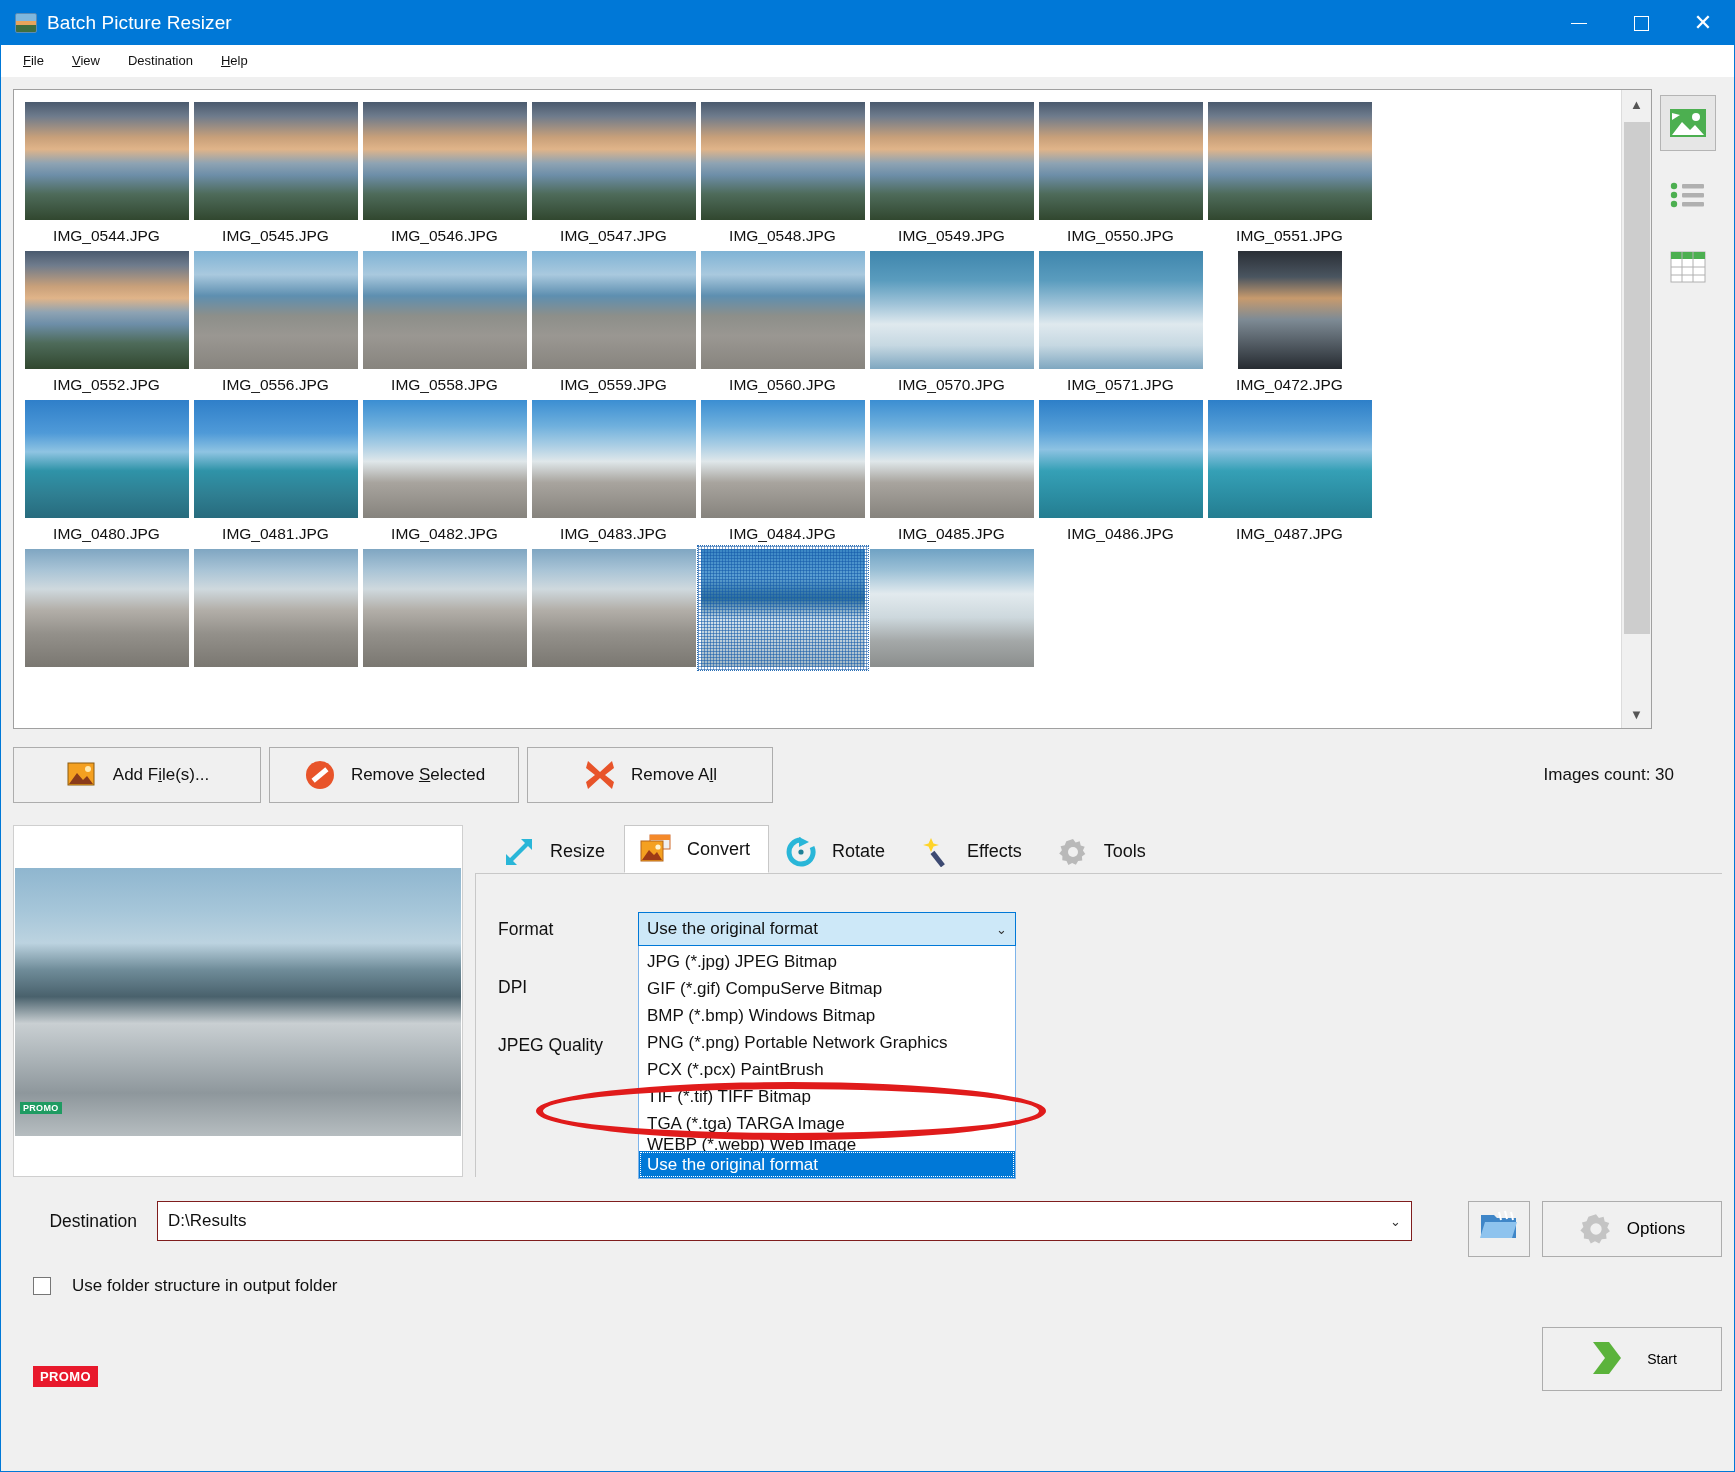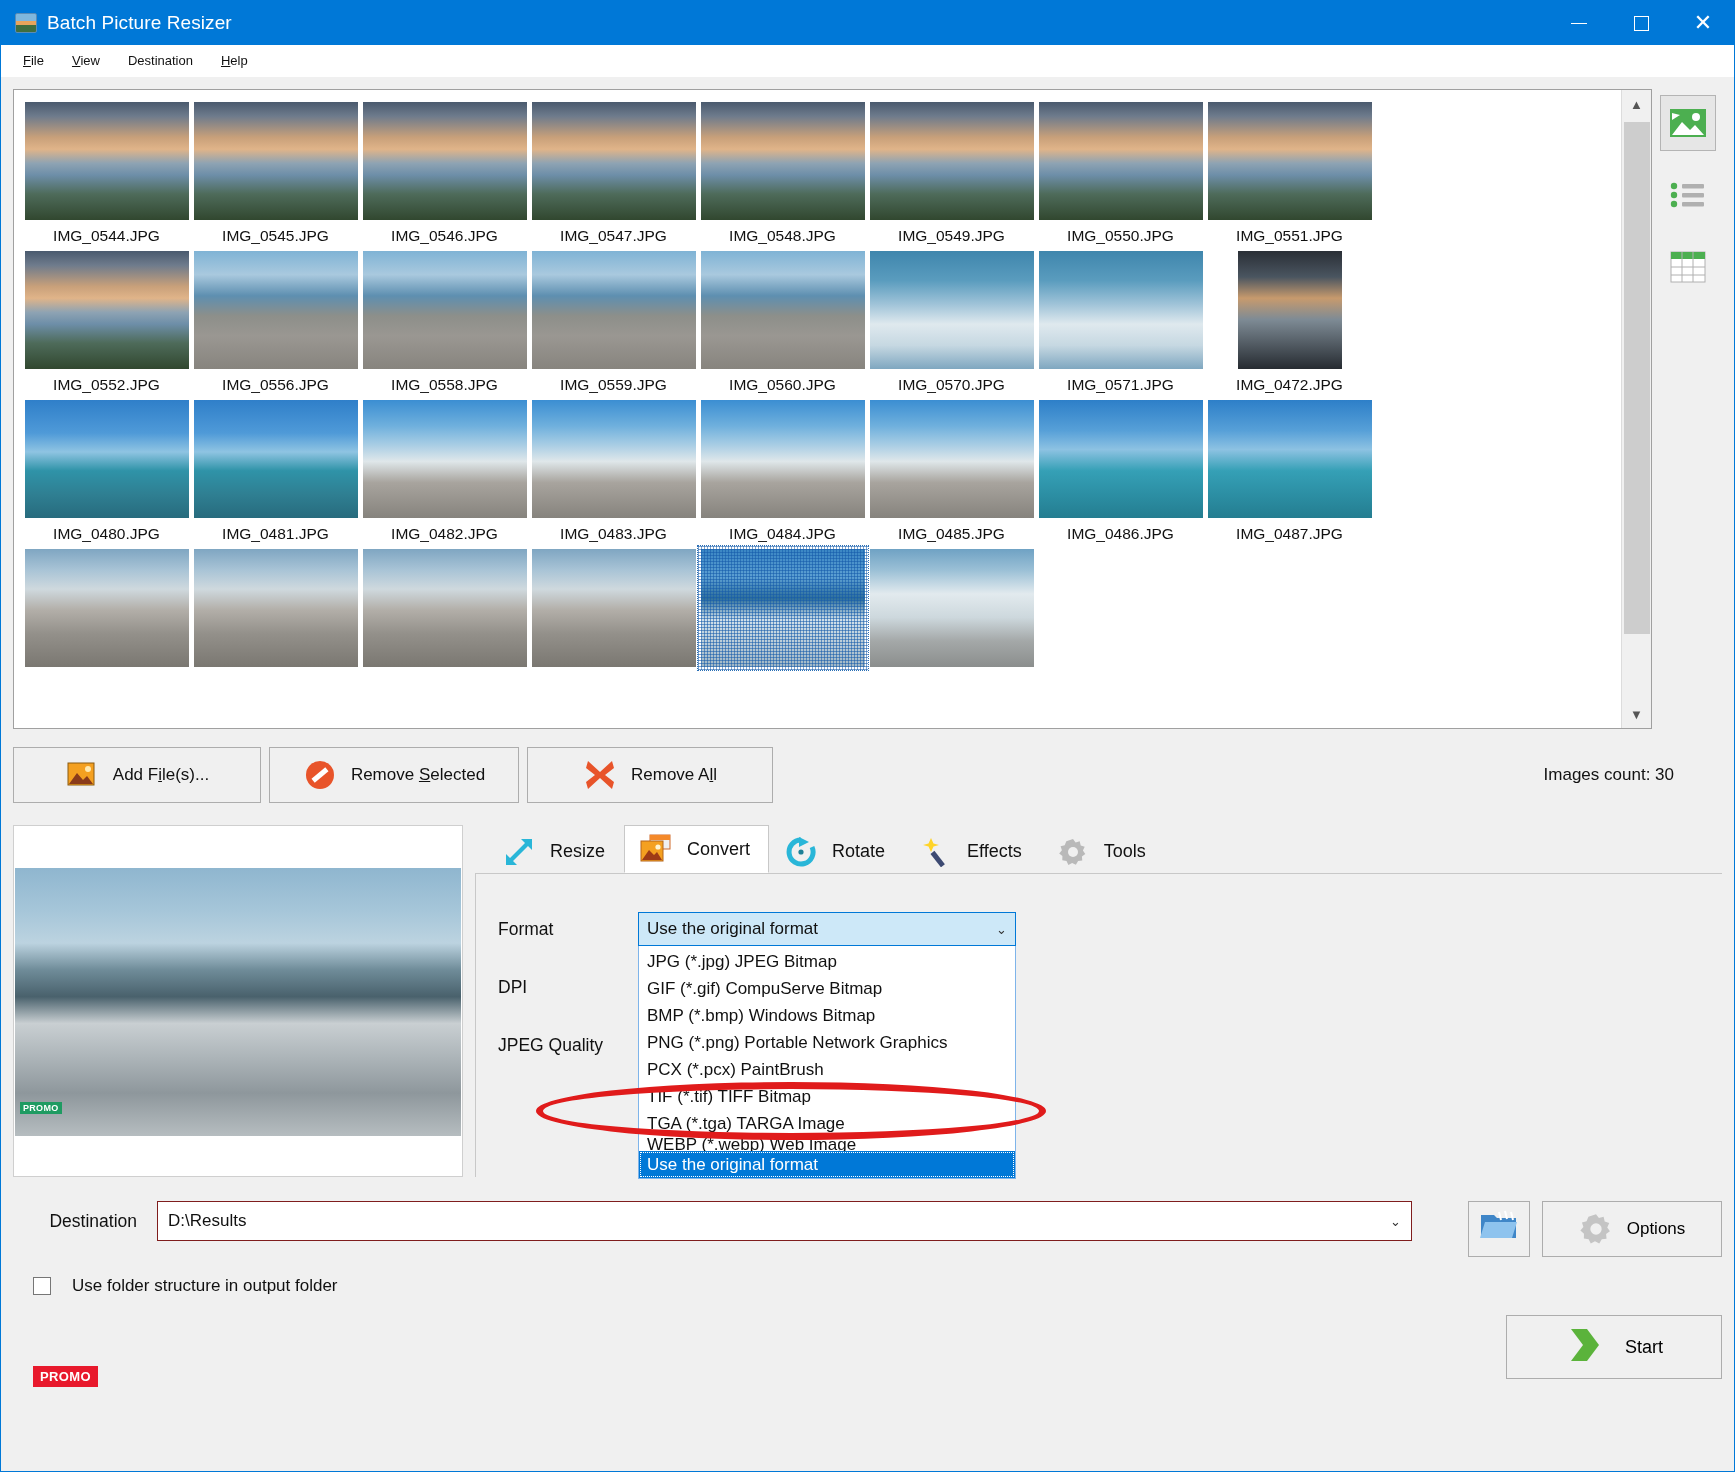--- a/index.html
+++ b/index.html
@@ -287,25 +287,25 @@
     border: 1px solid #767676;
   }
   .check-label { font-size: 17px; color: #111; }
   .promo-badge {
     position: absolute; left: 20px; bottom: 4px;
     background: #e8192c; color: #fff;
     font-size: 13px; font-weight: bold;
     padding: 3px 7px; letter-spacing: .4px;
   }
   .start-btn {
-    position: absolute; right: 0; bottom: 12px;
-    width: 216px; height: 64px;
+    position: absolute; right: 0; bottom: 0;
+    width: 180px; height: 64px;
     border: 1px solid #adadad; background: #f0f0f0;
     display: flex; align-items: center; justify-content: center; gap: 18px;
-    font-size: 18px;
+    font-size: 14px;
   }
   .footer-right {
     position: absolute; right: 0; top: 0;
     display: flex; gap: 12px; align-items: flex-start;
   }
 </style>
 </head>
 <body>
 
 <div id="app">

